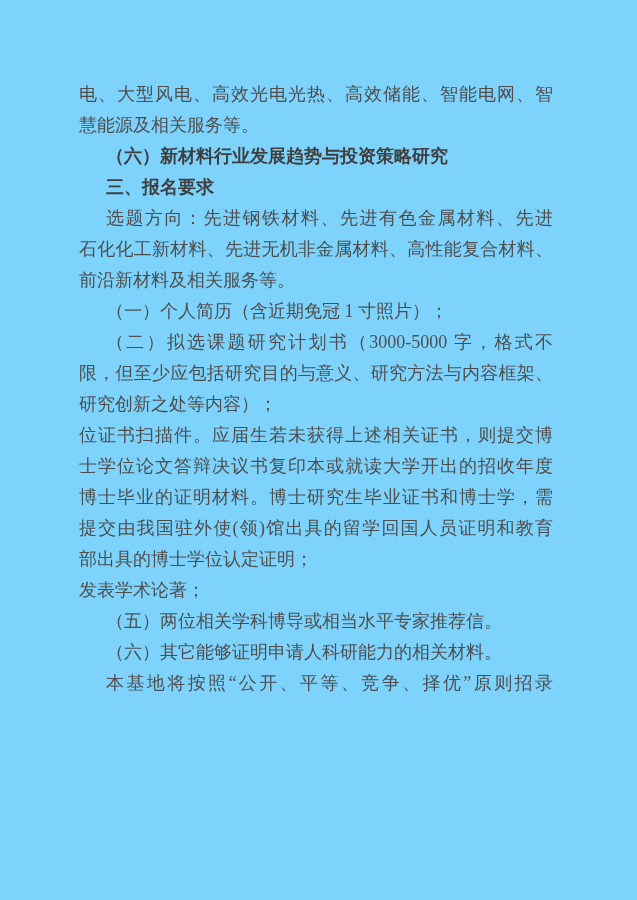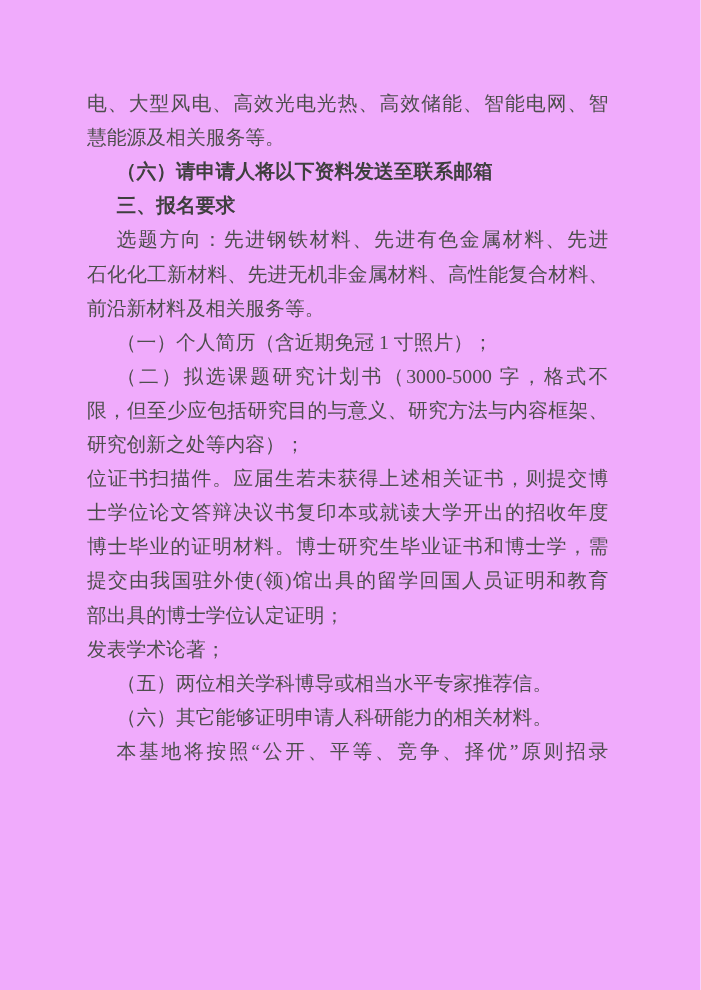--- a/index.html
+++ b/index.html
@@ -4,21 +4,21 @@
 <style>
   html, body {
     margin: 0;
     padding: 0;
     background: #ffffff;
   }
   .page {
     position: relative;
     width: 637px;
     height: 900px;
-    background: #f0abfc;
+    background: #7dd3fc;
     overflow: hidden;
     font-family: "Liberation Serif", "DejaVu Serif", serif;
   }
   .doc {
     position: absolute;
     left: 79px;
     top: 79px;
     width: 474px;
     font-size: 18px;
     color: #4e4e4e;
@@ -50,21 +50,21 @@
 </head>
 <body>
 
 <div class="page">
   <div class="doc" id="doc" style="color: rgb(78, 78, 78);">
       <div class="para">
         <div class="line stretch">电、大型风电、高效光电光热、高效储能、智能电网、智</div>
         <div class="line">慧能源及相关服务等。</div>
       </div>
       <div class="para">
-        <div class="line heading indent">（六）请申请人将以下资料发送至联系邮箱</div>
+        <div class="line heading indent">（六）新材料行业发展趋势与投资策略研究</div>
       </div>
       <div class="para">
         <div class="line heading indent">三、报名要求</div>
       </div>
       <div class="para">
         <div class="line indent stretch">选题方向：先进钢铁材料、先进有色金属材料、先进</div>
         <div class="line stretch">石化化工新材料、先进无机非金属材料、高性能复合材料、</div>
         <div class="line">前沿新材料及相关服务等。</div>
       </div>
       <div class="para">

